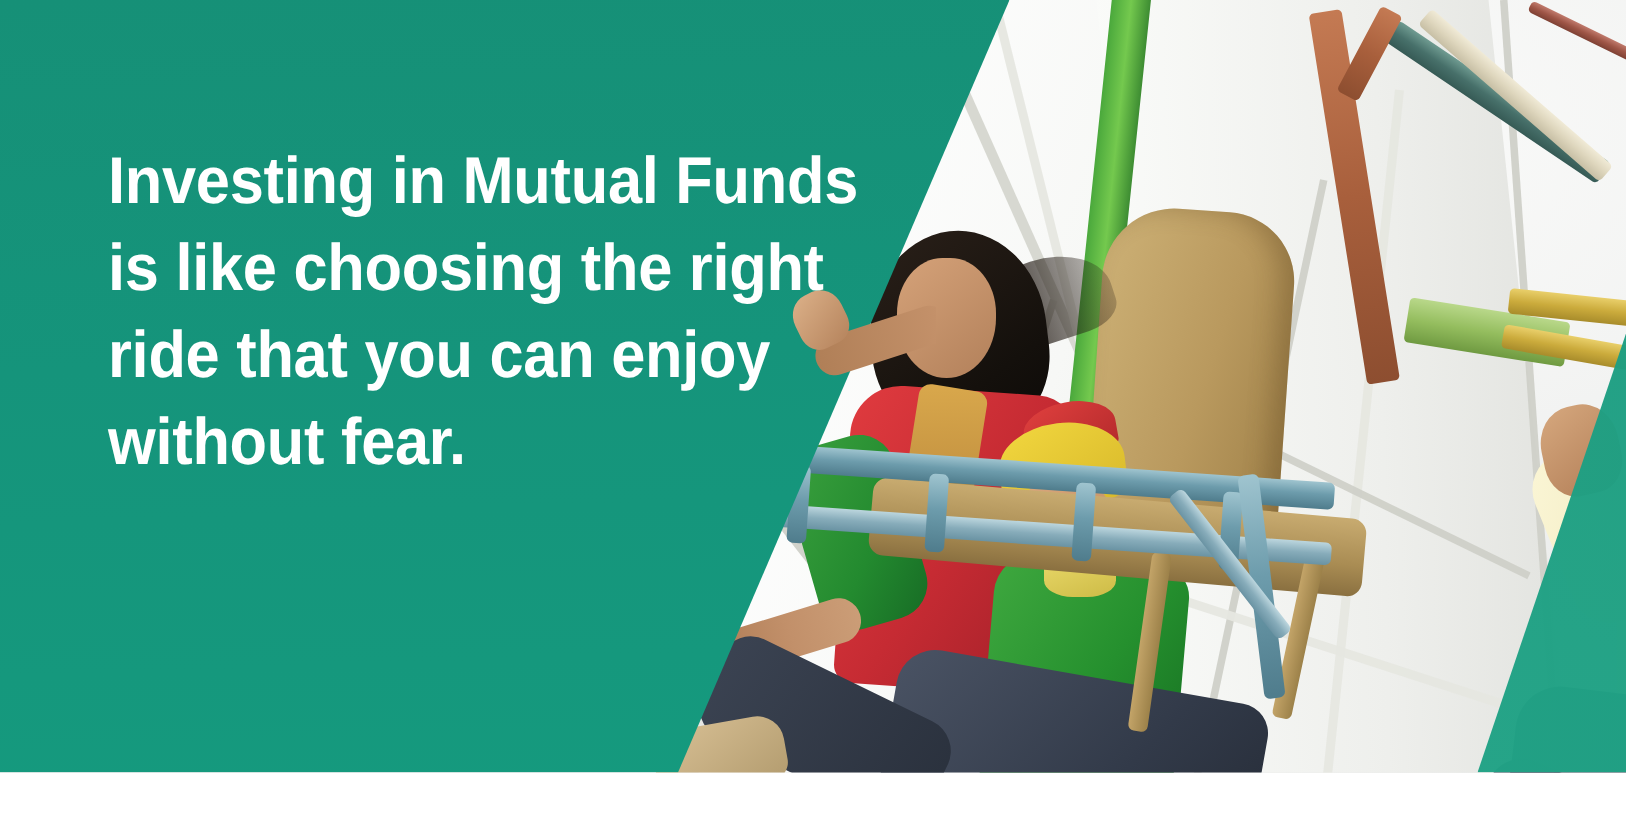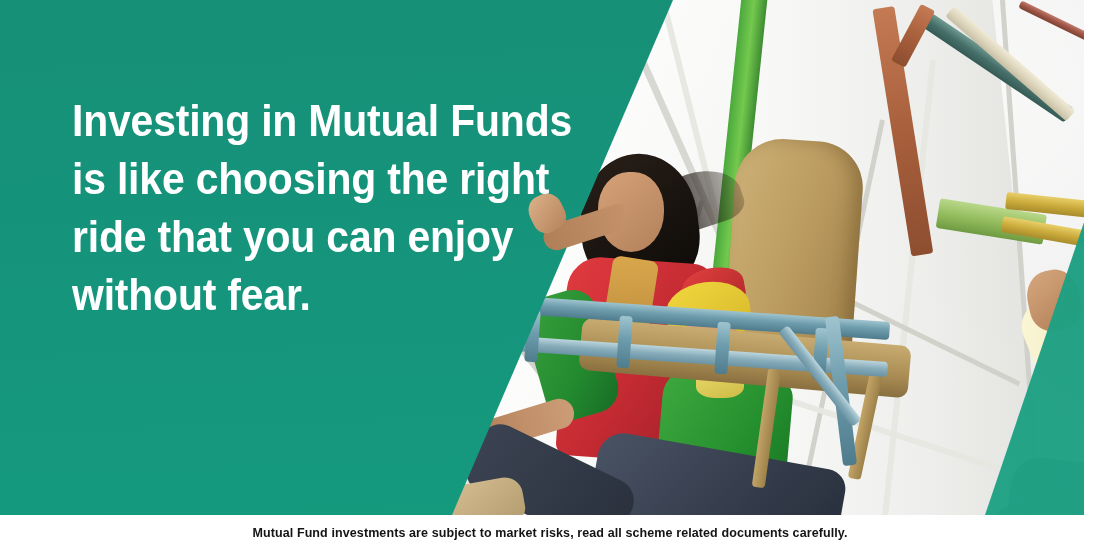--- a/index.html
+++ b/index.html
@@ -357,17 +357,14 @@
 
   <div class="green-wedge"></div>
 
   <div class="headline">
     <span class="ln">Investing in Mutual Funds</span>
     <span class="ln">is like choosing the right</span>
     <span class="ln">ride that you can enjoy</span>
     <span class="ln">without fear.</span>
   </div>
 
-  <div class="disclaimer">
-    <span class="disclaimer-text">Mutual Fund investments are subject to market risks, read all scheme related documents carefully.</span>
-  </div>
 
 </div>
 
 </body></html>

